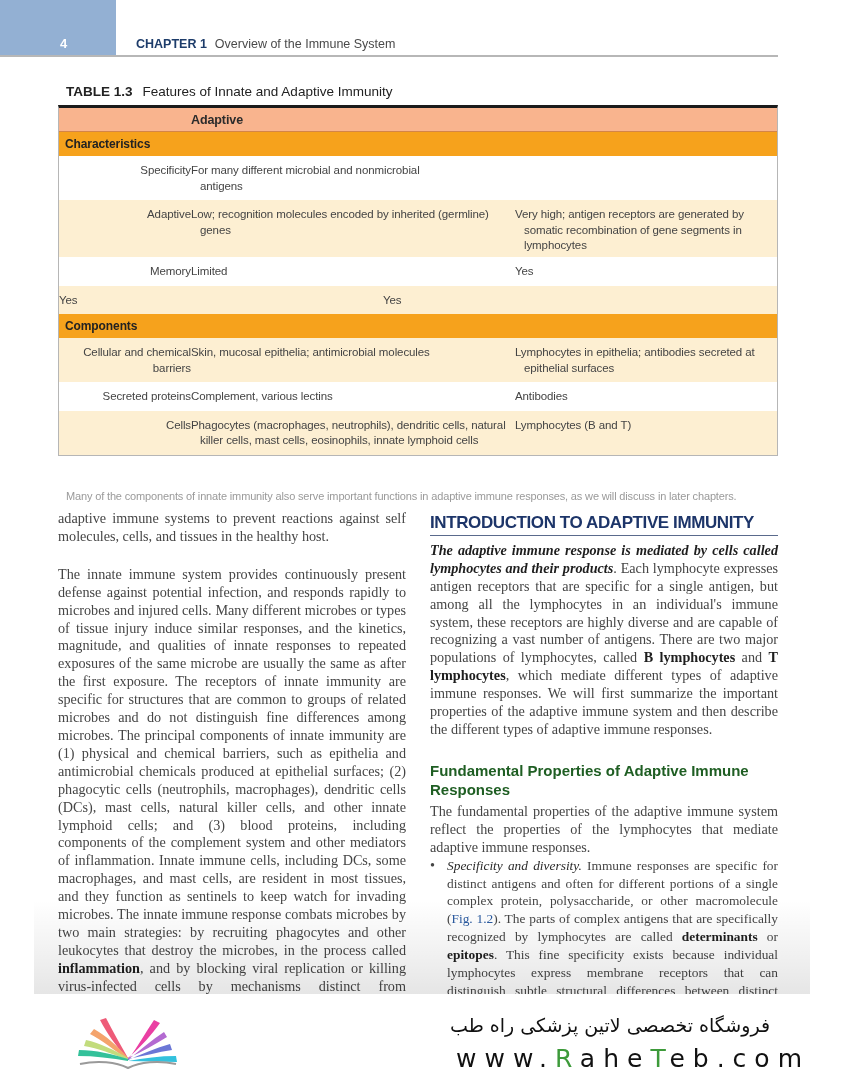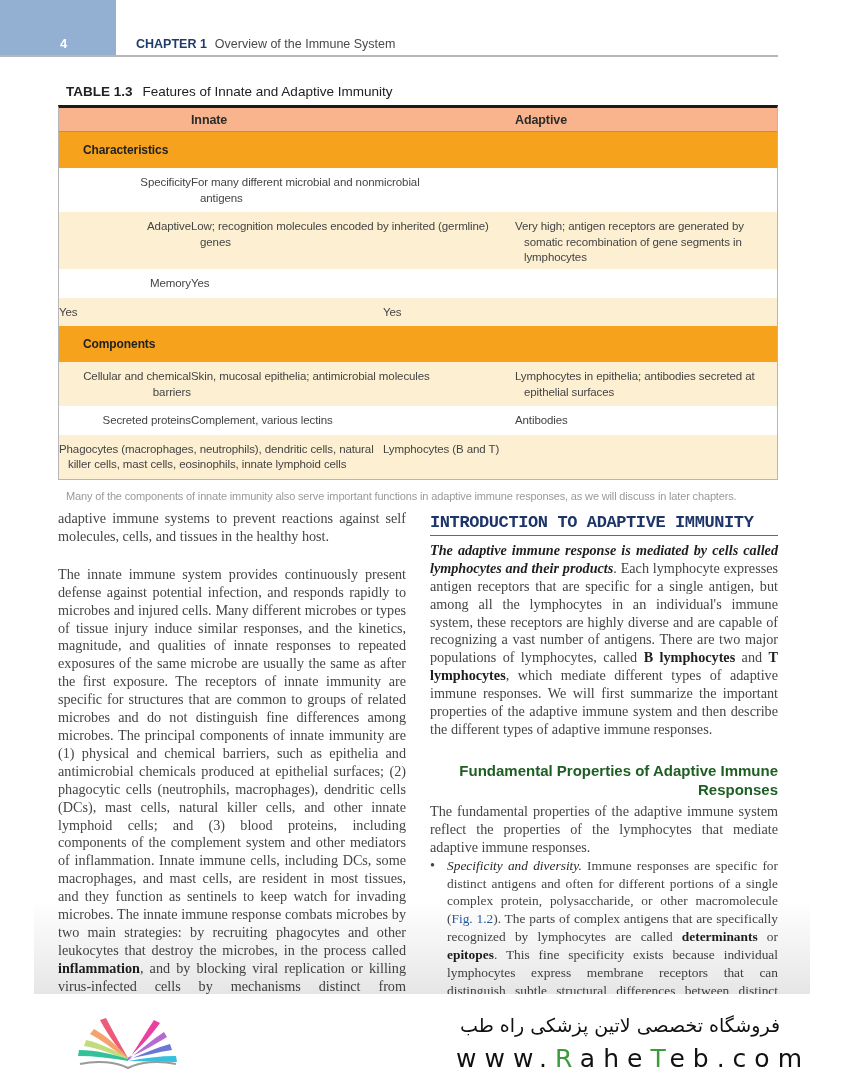--- a/index.html
+++ b/index.html
@@ -12,102 +12,103 @@
   .chapter { position: absolute; left: 136px; top: 37px; font-size: 12.5px; color: #4a4a4a; white-space: nowrap; }
   .chapter b { color: #1d3c6a; font-weight: bold; margin-right: 8px; }
   .header-rule { position: absolute; left: 0; top: 55px; width: 778px; height: 2px; background: #b7b7b7; }
 
   
   .table-title { position: absolute; left: 66px; top: 84px; font-size: 13.5px; color: #222; white-space: nowrap; }
   .table-title b { font-weight: bold; margin-right: 10px; }
   .tbl { position: absolute; left: 58px; top: 105px; width: 720px; border-left: 1px solid #b6b6b6; border-right: 1px solid #b6b6b6; border-bottom: 1px solid #b6b6b6; border-top: 3px solid #1b1b1b; }
   .trow { display: flex; font-family: "Liberation Sans", sans-serif; font-size: 11.5px; color: #444; letter-spacing: -0.1px; }
   .trow.head { background: #f9b48e; height: 24px; align-items: center; font-weight: bold; font-size: 12.5px; color: #2b2b2b; border-bottom: 1px solid #d38548; }
-  .trow.section { background: #f6a21c; height: 36px; align-items: center; font-weight: bold; font-size: 12px; color: #222; padding-left: 24px; }
+  .trow.section { background: #f6a21c; height: 24px; align-items: center; font-weight: bold; font-size: 12px; color: #222; padding-left: 6px; }
   .trow.white { background: #ffffff; }
   .trow.cream { background: #fdefd2; }
   .c1 { width: 132px; padding-left: 8px; text-align: right; }
   .c2 { width: 324px; }
   .c3 { width: 262px; }
   .cell { padding-top: 7px; padding-bottom: 6px; line-height: 15.5px; }
   .hang { padding-left: 9px; text-indent: -9px; }
   .c2.cell, .c3.cell { padding-right: 8px; }
   .table-note { position: absolute; left: 66px; top: 450px; font-size: 11px; color: #9a9a9a; white-space: nowrap; letter-spacing: -0.15px; margin-top: 40px; }
 
   
   .col { position: absolute; width: 348px; font-family: "Liberation Serif", serif; font-size: 14.2px; line-height: 17.9px; color: #454545; text-align: justify; }
   .col-left { left: 58px; }
   .col-right { left: 430px; }
-  .h-section { font-family: Liberation Mono, monospace; font-weight: bold; font-size: 17px; color: #1d3569; letter-spacing: -0.4px; border-bottom: 1.5px solid #5a6a8c; padding-bottom: 3px; margin-bottom: 6px; text-transform: uppercase; text-align: left; }
-  .h-sub { font-family: "Liberation Sans", sans-serif; font-weight: bold; font-size: 15px; line-height: 19px; color: #1f5e23; text-align: right; margin-bottom: 4px; }
+  .h-section { font-family: Liberation Sans, sans-serif; font-weight: bold; font-size: 17px; color: #1d3569; letter-spacing: -0.4px; border-bottom: 1.5px solid #5a6a8c; padding-bottom: 3px; margin-bottom: 6px; text-transform: uppercase; text-align: left; }
+  .h-sub { font-family: "Liberation Sans", sans-serif; font-weight: bold; font-size: 15px; line-height: 19px; color: #1f5e23; text-align: left; margin-bottom: 4px; }
   .p { margin: 0; }
   .bullet { display: flex; }
   .bullet .dot { width: 17px; flex: none; }
   .bullet .btxt { flex: 1; font-size: 13.4px; line-height: 17.9px; }
   strong { color: #1e1e1e; }
   em { color: #2a2a2a; }
 
   
   .shade { position: absolute; left: 34px; top: 900px; width: 776px; height: 95px; background: linear-gradient(to bottom, rgba(0,0,0,0) 0%, rgba(0,0,0,0.06) 60%, rgba(0,0,0,0.1) 100%); pointer-events: none; }
   .cut { position: absolute; left: 0; top: 994px; width: 844px; height: 86px; background: #ffffff; }
   .logo { position: absolute; left: 76px; top: 1010px; width: 104px; height: 60px; }
-  .wm-fa { position: absolute; left: 450px; top: 1014px; width: 340px; font-family: "DejaVu Sans", sans-serif; font-size: 19px; color: #111; direction: rtl; text-align: center; white-space: nowrap; }
+  .wm-fa { position: absolute; left: 450px; top: 1014px; width: 340px; font-family: "DejaVu Sans", sans-serif; font-size: 19px; color: #111; direction: rtl; text-align: left; white-space: nowrap; }
   .wm-url { position: absolute; left: 456px; top: 1044px; width: 352px; font-family: "DejaVu Sans", sans-serif; font-size: 25px; color: #111; letter-spacing: 8px; white-space: nowrap; text-align: right; }
   .wm-url .g { color: #3d9a3a; }
 </style>
 </head>
 <body>
 
 <div class="page-band"></div>
 <div class="page-num">4</div>
 <div class="chapter"><b>CHAPTER 1</b><span>Overview of the Immune System</span></div>
 <div class="header-rule"></div>
 
 <div class="table-title"><b>TABLE 1.3</b><span>Features of Innate and Adaptive Immunity</span></div>
 
 <div class="tbl">
   <div class="trow head">
     <div class="c1"></div>
-    <div class="c2">Innate</div>
     <div class="c3">Adaptive</div>
   </div>
 
   <div class="trow section">Characteristics</div>
 
   <div class="trow white">
     <div class="c1 cell hang">Specificity</div>
     <div class="c3 cell hang">For many different microbial and nonmicrobial antigens</div>
   </div>
   <div class="trow cream" style="height:57px;">
     <div class="c1 cell hang">Adaptive</div>
     <div class="c2 cell hang">Low; recognition molecules encoded by inherited (germline) genes</div>
     <div class="c3 cell hang">Very high; antigen receptors are generated by somatic recombination of gene segments in lymphocytes</div>
   </div>
   <div class="trow white">
     <div class="c1 cell hang">Memory</div>
+    <div class="c2 cell hang">Limited</div>
     <div class="c3 cell hang">Yes</div>
   </div>
   <div class="trow cream">
     <div class="c2 cell hang">Yes</div>
     <div class="c3 cell hang">Yes</div>
   </div>
 
   <div class="trow section">Components</div>
 
   <div class="trow cream">
     <div class="c1 cell hang">Cellular and chemical barriers</div>
     <div class="c2 cell hang">Skin, mucosal epithelia; antimicrobial molecules</div>
     <div class="c3 cell hang">Lymphocytes in epithelia; antibodies secreted at epithelial surfaces</div>
   </div>
   <div class="trow white">
     <div class="c1 cell hang">Secreted proteins</div>
     <div class="c2 cell hang">Complement, various lectins</div>
     <div class="c3 cell hang">Antibodies</div>
   </div>
   <div class="trow cream">
+    <div class="c1 cell hang">Cells</div>
     <div class="c2 cell hang">Phagocytes (macrophages, neutrophils), dendritic cells, natural killer cells, mast cells, eosinophils, innate lymphoid cells</div>
     <div class="c3 cell hang">Lymphocytes (B and T)</div>
   </div>
 </div>
 
 <div class="table-note">Many of the components of innate immunity also serve important functions in adaptive immune responses, as we will discuss in later chapters.</div>
 
 <div class="col col-left" style="top:510px;">
   <p class="p" style="margin-bottom:20px;">adaptive immune systems to prevent reactions against self molecules, cells, and tissues in the healthy host.</p>
   <p class="p"><span>The innate immune system provides continuously present defense against potential infection, and responds rapidly to microbes and injured cells. Many different microbes or types of tissue injury induce similar responses, and the kinetics, magnitude, and qualities of innate responses to repeated exposures of the same microbe are usually the same as after the first exposure. The receptors of innate immunity are specific for structures that are common to groups of related microbes and do not distinguish fine differences among microbes. The principal components of innate immunity are (1) physical and chemical barriers, such as epithelia and antimicrobial chemicals produced at epithelial surfaces; (2) phagocytic cells (neutrophils, macrophages), dendritic cells (DCs), mast cells, natural killer cells, and other innate lymphoid cells; and (3) blood proteins, including components of the complement system and other mediators of inflammation. Innate immune cells, including DCs, some macrophages, and mast cells, are resident in most tissues, and they function as sentinels to keep watch for invading microbes. The innate immune response combats microbes by two main strategies: by recruiting phagocytes and other leukocytes that destroy the microbes, in the process called </span><strong>inflammation</strong><span>, and by blocking viral replication or killing virus-infected cells by mechanisms distinct from inflammatory reactions.</span></p>

